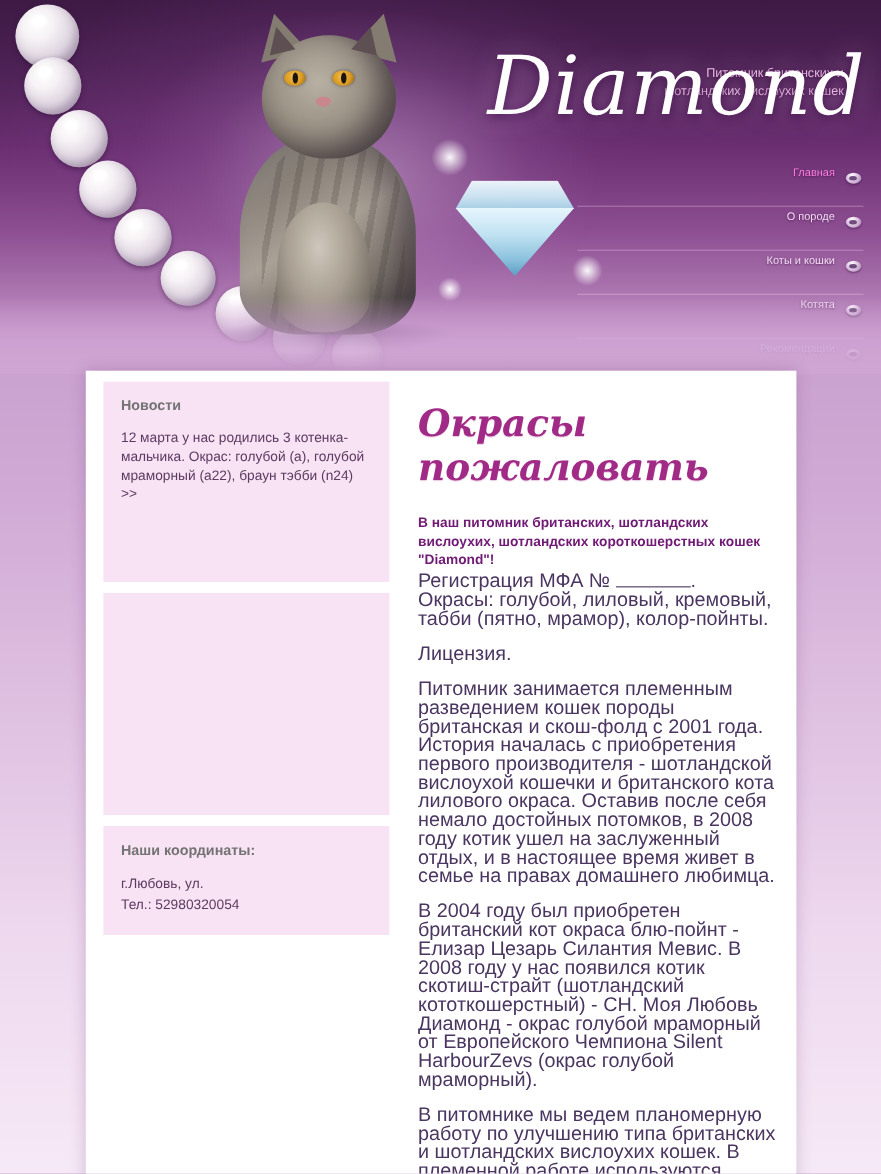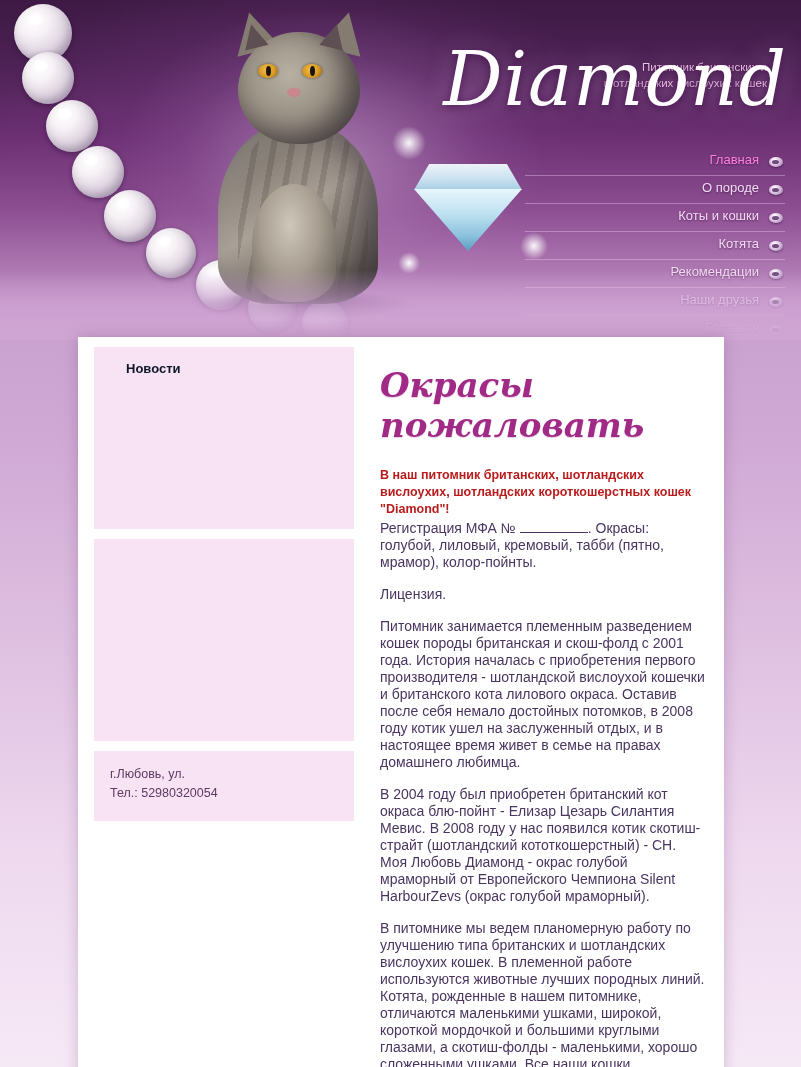--- a/index.html
+++ b/index.html
@@ -212,22 +212,22 @@
   
   #nav {
     position: absolute;
     right: 16px; top: 148px;
     width: 260px;
     text-align: right;
   }
   .nav-item {
     position: relative;
     display: block;
-    padding: 4px 26px 8px 0;
-    font-size: 13px;
+    padding: 4px 26px 24px 0;
+    font-size: 10px;
     color: #f3dbf3;
     text-decoration: none;
     border-bottom: 1px solid rgba(255,220,255,0.35);
     text-shadow: 0 1px 2px rgba(60,10,70,0.6);
     cursor: pointer;
   }
   .nav-item.active { color: #ff7fdc; }
   .nav-bullet {
     position: absolute;
     right: 2px; top: 9px;
@@ -267,22 +267,22 @@
   .panel {
     background: #f7e3f3;
     padding: 14px 16px 18px 16px;
     margin-bottom: 10px;
   }
   .panel.news { min-height: 150px; }
   .panel.blank { min-height: 170px; background: #f7e3f3; }
   .panel-title {
     font-size: 13px;
     font-weight: bold;
-    color: #0f172a;
-    margin: 0 0 14px 16px;
+    color: #737373;
+    margin: 0 0 14px 0;
   }
   .panel-text {
     font-size: 12.5px;
     line-height: 17px;
     color: #5d3a62;
   }
   .coord-line { font-size: 12.5px; line-height: 19px; color: #5d3a62; }
   .coord-line .mail { color: #c0246f; }
 
   
@@ -295,25 +295,25 @@
     font-style: italic;
     font-size: 34px;
     color: #a02a86;
     margin: 18px 0 22px 0;
     text-shadow: 0 1px 1px rgba(160,40,130,0.25);
   }
   .lead {
     font-size: 12.5px;
     line-height: 17px;
     font-weight: bold;
-    color: #b91c1c;
+    color: #701a75;
     margin: 0 0 2px 0;
   }
   p.body {
-    font-size: 14px;
+    font-size: 18px;
     line-height: 17px;
     color: #4a3560;
     margin: 0 0 15px 0;
   }
   .reg-line { margin-top: 0; }
   .blank-fill {
     display: inline-block;
     border-bottom: 1px solid #4a3560;
     width: 68px;
   }
@@ -401,25 +401,27 @@
 
     <div class="head-bottom-fade"></div>
   </div>
 
   <div id="content">
     <div id="content-inner">
 
       <aside id="sidebar">
         <div class="panel news">
           <div class="panel-title">Новости</div>
+          <div class="panel-text">12 марта у нас родились 3 котенка-мальчика. Окрас: голубой (а), голубой мраморный (а22), браун тэбби (n24) &gt;&gt;</div>
         </div>
 
         <div class="panel blank"></div>
 
         <div class="panel contacts">
+          <div class="panel-title">Наши координаты:</div>
           <div class="coord-line">г.Любовь, ул.</div>
           <div class="coord-line">Тел.: 52980320054</div>
         </div>
       </aside>
 
       <main id="main">
         <h1 class="welcome">Окрасы пожаловать</h1>
 
         <p class="lead">В наш питомник британских, шотландских вислоухих, шотландских короткошерстных кошек "Diamond"!</p>
 

